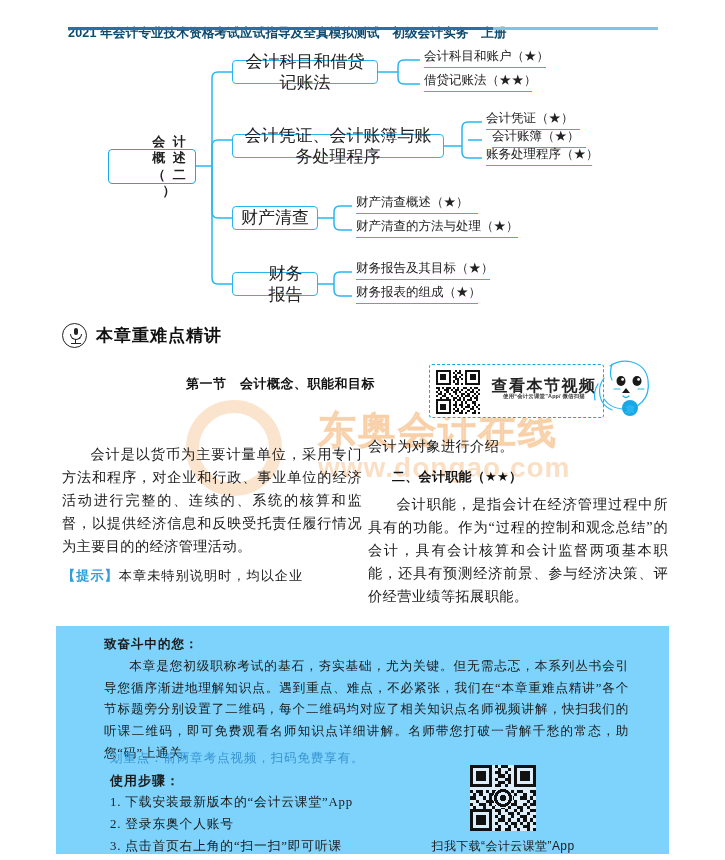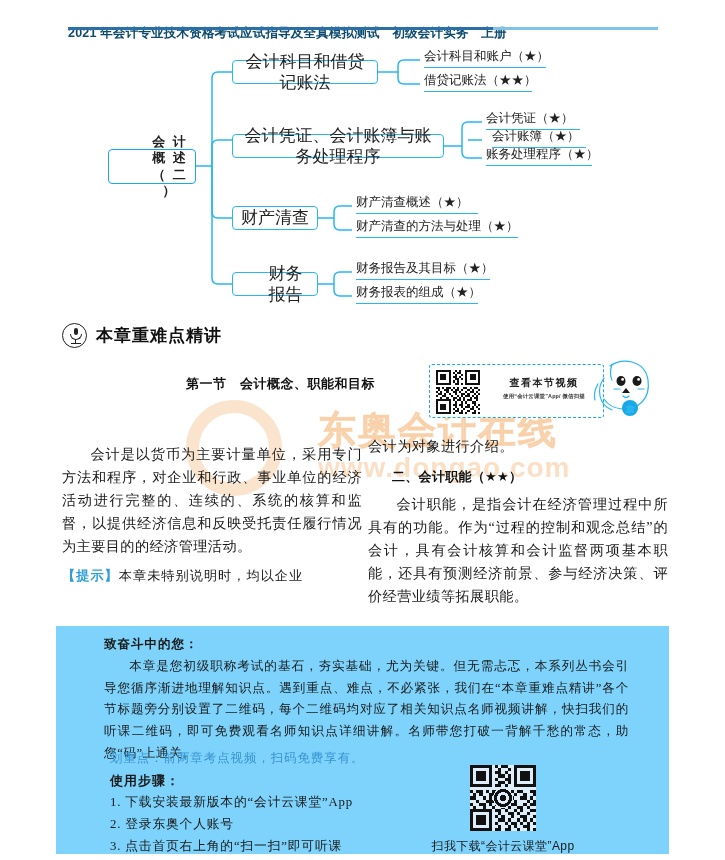--- a/index.html
+++ b/index.html
@@ -71,21 +71,21 @@
   }
 
   
   .qrbadge {
     position:absolute; left:429px; top:364px; width:175px; height:54px;
     border:1.6px dashed #19a8e6; border-radius:3px; background:#fff;
   }
   .qrbadge .qr { position:absolute; left:6px; top:5px; width:44px; height:44px; }
   .qrbadge .t1 {
     position:absolute; left:58px; top:11px; width:112px; text-align:center;
-    font-family:"Liberation Sans","DejaVu Sans",sans-serif; font-size:10px;
+    font-family:"Liberation Sans","DejaVu Sans",sans-serif; font-size:16px;
     font-weight:700; color:#222; letter-spacing:1.5px;
   }
   .qrbadge .t2 {
     position:absolute; left:54px; top:28px; width:120px; text-align:center;
     font-family:"Liberation Sans","DejaVu Sans",sans-serif; font-size:5.4px;
     font-weight:700; color:#333; letter-spacing:.2px; white-space:nowrap;
   }
   .mascot { position:absolute; left:590px; top:358px; width:72px; height:62px; }
 
   

